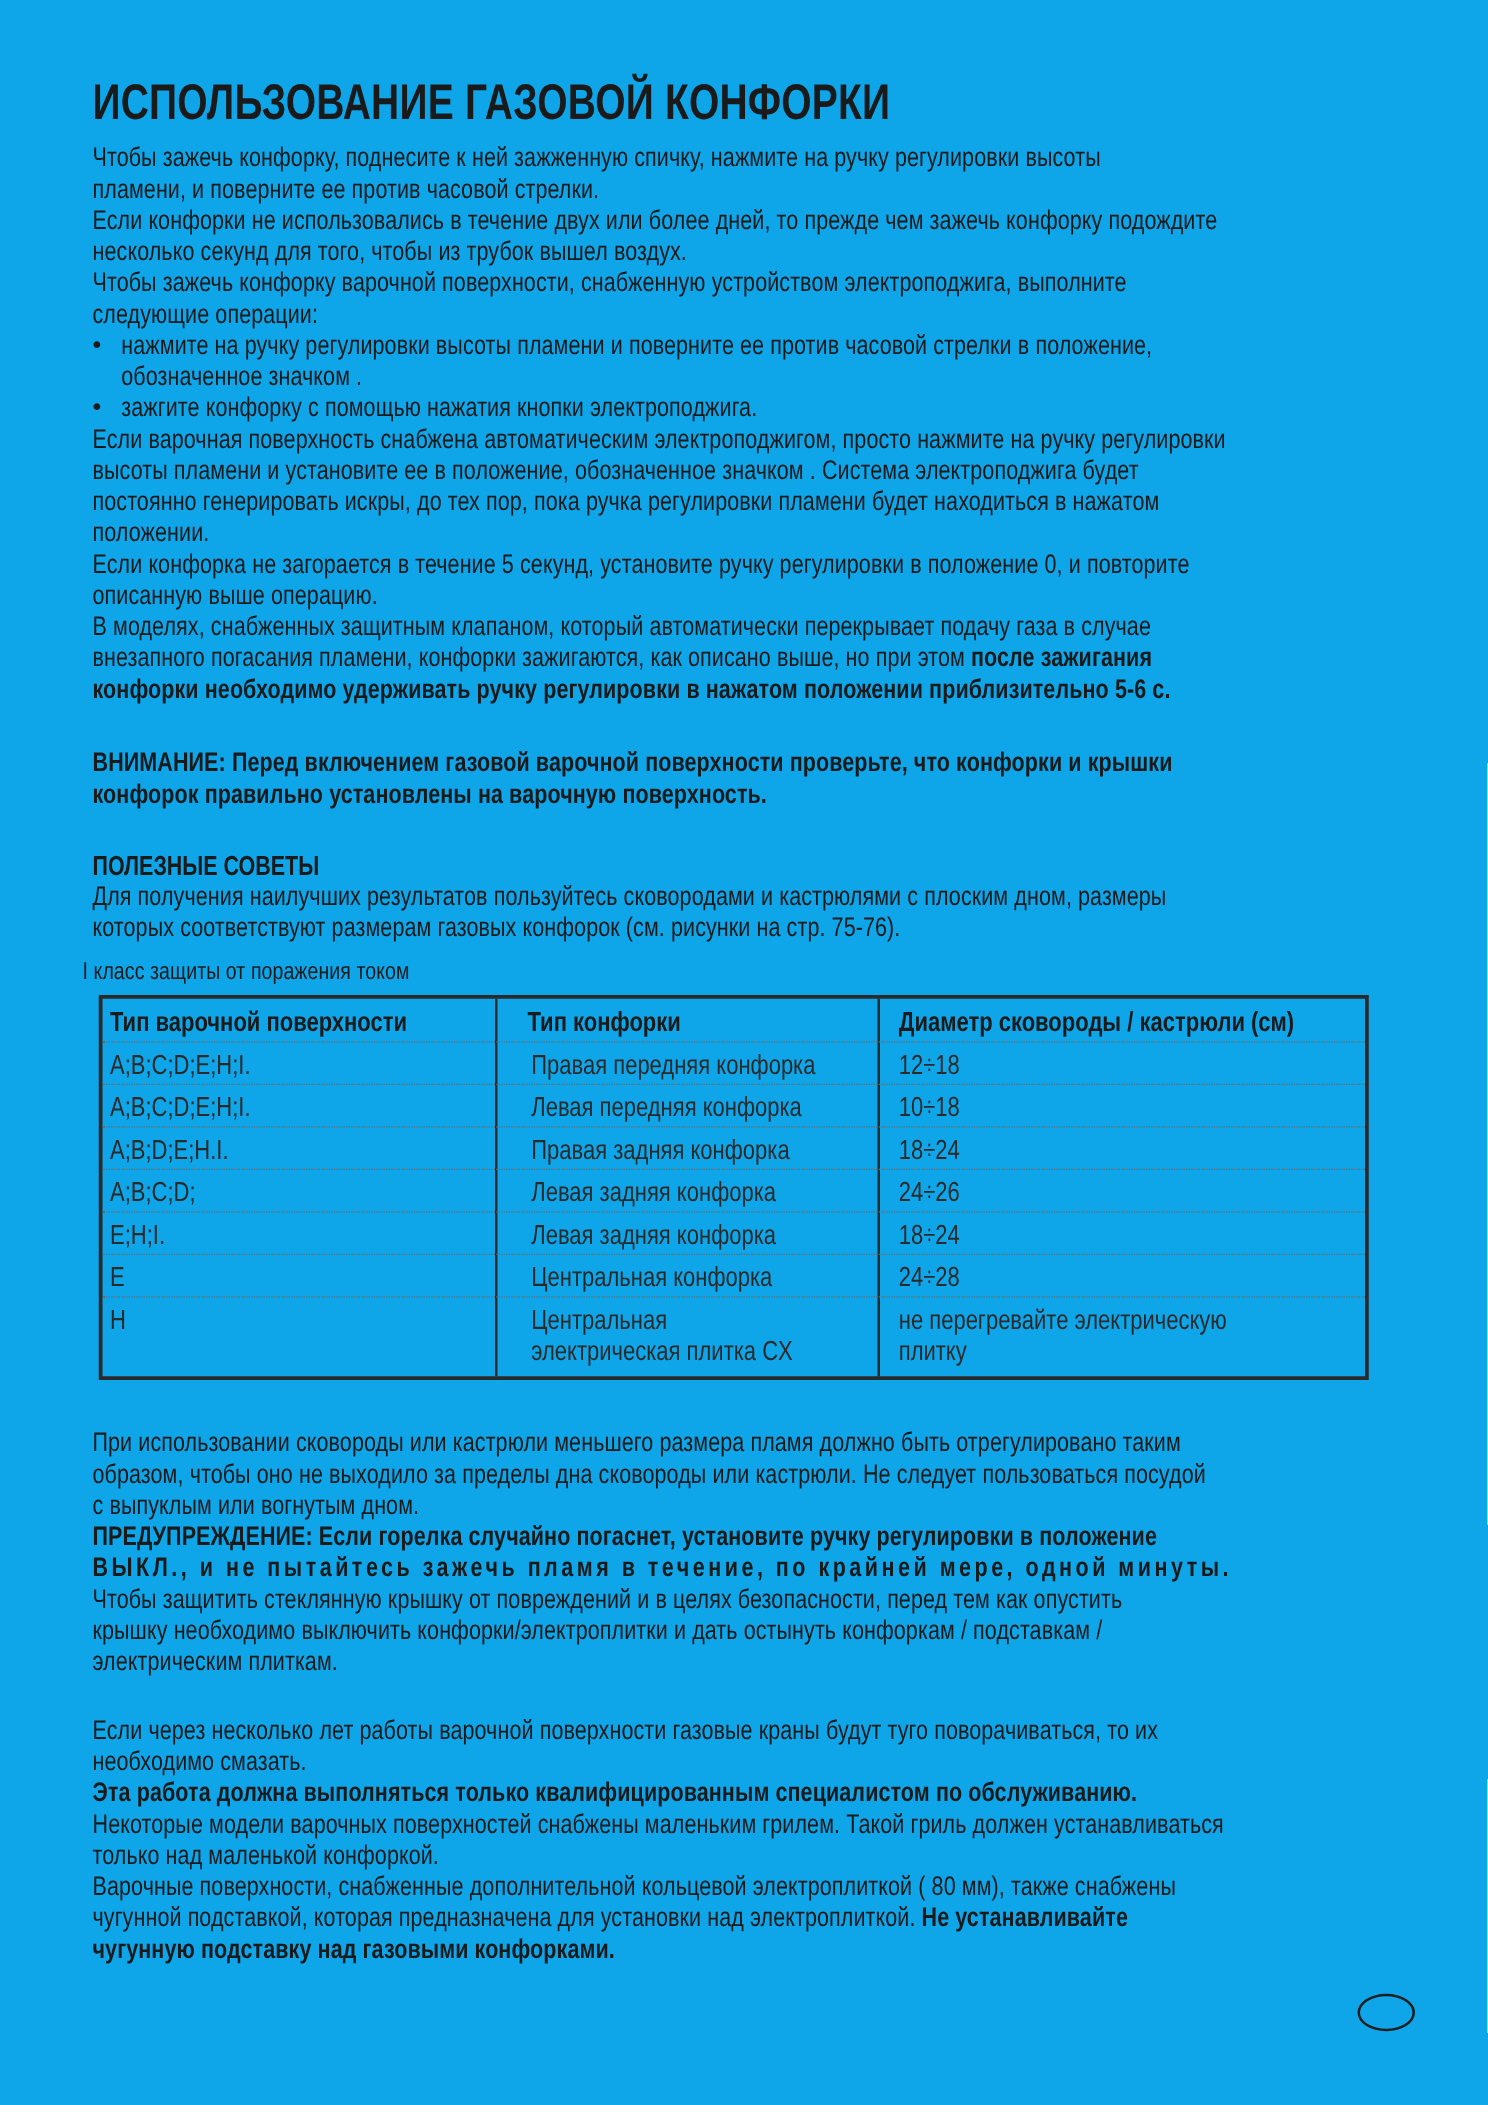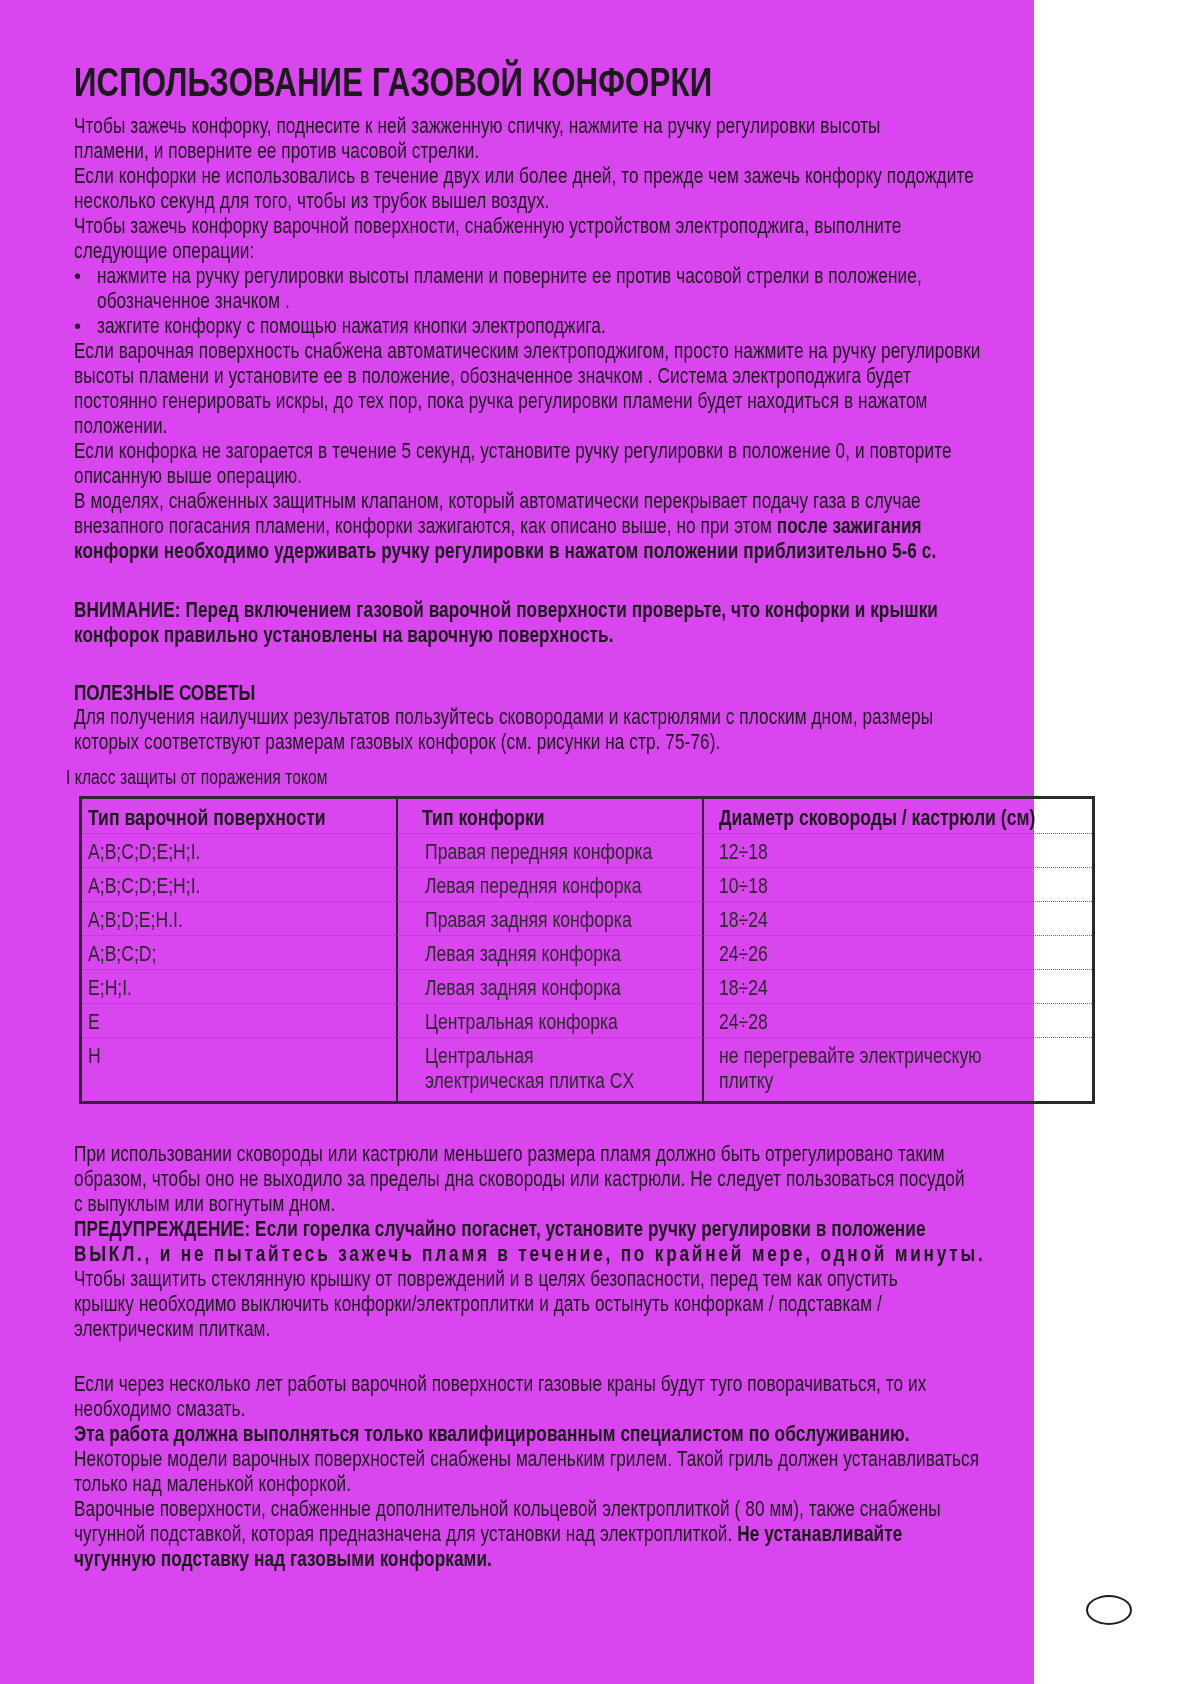--- a/index.html
+++ b/index.html
@@ -1,17 +1,17 @@
 <!DOCTYPE html>
 <html><head>
   <meta charset="utf-8">
   <style>
     html, body { margin: 0; padding: 0; background: #ffffff; }
     body { width: 1190px; height: 1684px; position: relative; overflow: hidden; color: #1a1a1a; font-family: "Liberation Sans", sans-serif; }
-    .page { position: absolute; left: 0; top: 0; width: 1034px; height: 1684px; background: #d946ef; }
+    .page { position: absolute; left: 0; top: 0; width: 1190px; height: 1684px; background: #0ea5e9; }
     .ln { position: absolute; left: 74px; white-space: nowrap; font-size: 21.5px; line-height: 25px; transform-origin: 0 0; transform: scaleX(0.80); letter-spacing: 0.1px; }
     .ln.b { font-weight: bold; }
     .ln.ind { left: 97px; }
     .bullet { position: absolute; left: 74px; font-size: 20px; line-height: 25px; }
     .title { position: absolute; left: 74px; top: 58px; font-size: 40px; font-weight: bold; line-height: 48px; white-space: nowrap; transform-origin: 0 0; transform: scaleX(0.78); letter-spacing: 0.2px; color: #1a1a1a; }
     .section-head { position: absolute; left: 74px; top: 680px; font-size: 22px; font-weight: bold; line-height: 26px; white-space: nowrap; transform-origin: 0 0; transform: scaleX(0.78); }
     .spaced { letter-spacing: 3.5px; }
     .small { font-size: 19.5px; }
 
     .tbl { position: absolute; left: 79px; top: 796px; width: 1016px; height: 308px; border: 3px solid #2a2a2a; box-sizing: border-box; }

